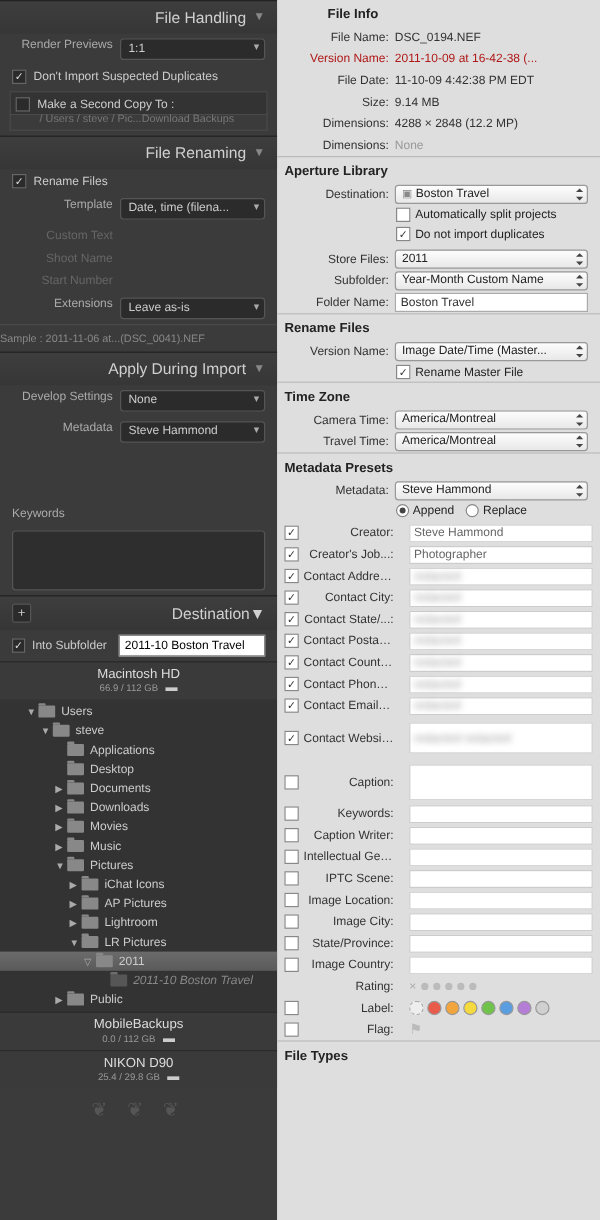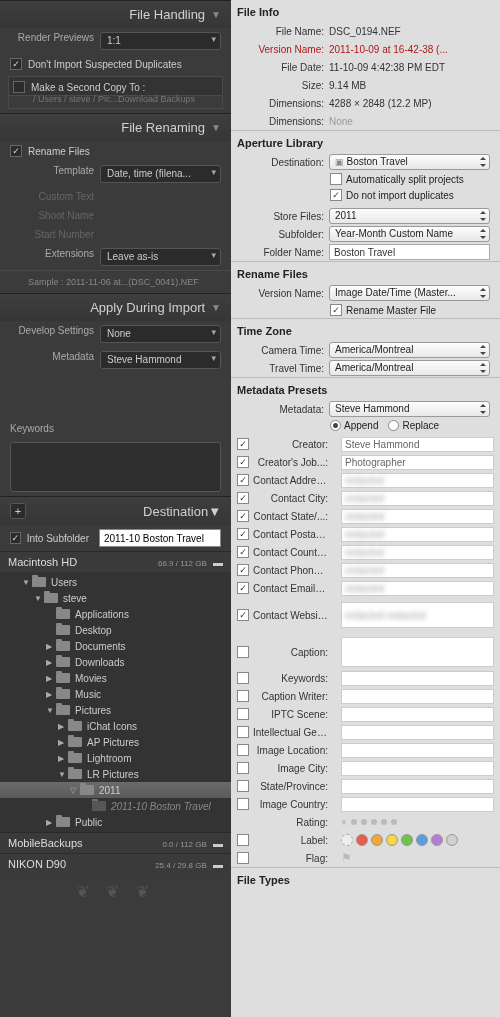--- a/index.html
+++ b/index.html
@@ -15,42 +15,42 @@
 .row-label-wide { flex: 0 0 60px; text-align:right; padding-right:6px; color:#aaa; font-size:10px;margin-top:46px;}
 .dark-select { flex:1; background:#2b2b2b; border:1px solid #555; border-radius:3px; padding:2px 18px 2px 6px; color:#ccc; font-size:10px; height:18px; position:relative; cursor:pointer;}
 .dark-select::after { content:"▾"; position:absolute; right:4px; top:1px; color:#aaa; font-size:9px;}
 .chk-row { display:flex; align-items:center; padding:4px 10px; gap:6px; }
 .dark-chk { width:12px; height:12px; border:1px solid #666; background:#2b2b2b; display:inline-flex; align-items:center; justify-content:center; font-size:9px; color:#ddd; cursor:pointer;}
 .dark-chk.off { color:transparent; }
 .chk-label { font-size:10px; color:#ccc; }
 .sub-path { font-size:9px; color:#777; padding-left: 28px; margin-top:-2px; margin-bottom:4px;}
 .muted { color:#777; }
 .row.muted .row-label, .row.muted span { color:#666;}
-.sample-row { font-size:9px; color:#888; padding:6px 28px; border-top:1px solid #4a4a4a;}
+.sample-row { font-size:9px; color:#888; padding:6px 0; border-top:1px solid #4a4a4a;}
 .keywords-box { margin:4px 10px; height:50px; background:#2e2e2e; border:1px solid #555; border-radius:3px; }
 .dest-bar { display:flex; justify-content:space-between; align-items:center; padding: 6px 10px; font-size: 13px; color:#d0d0d0; border-top:1px solid #222; background: linear-gradient(#3e3e3e,#363636); }
 .plus-btn { width:16px; height:16px; background:#2b2b2b; border:1px solid #555; color:#ccc; display:flex; align-items:center; justify-content:center; font-size:11px; cursor:pointer; border-radius:2px;}
 .white-input { background:#fff !important; color:#000 !important; border:1px solid #888; padding:2px 4px; font-size:10px; height:18px; flex:1;}
-.volume-row { display:flex; justify-content:space-between; align-items:center; padding:4px 8px; font-size:11px; color:#ddd; border-top:1px solid #2a2a2a; cursor:pointer; background:#3a3a3a;}
+.volume-row { display:flex; justify-content:space-between; align-items:center; padding:4px 24px; font-size:11px; color:#ddd; border-top:1px solid #2a2a2a; cursor:pointer; background:#3a3a3a;flex-direction:column;}
 .volume-row .cap { font-size:8px; color:#999;}
 .tree { background:#333; padding:2px 0; }
 .tree-row { display:flex; align-items:center; padding:1px 0 1px 10px; font-size:10px; color:#ccc; cursor:pointer; height:16px;}
 .tree-row .arr { width:10px; color:#aaa; font-size:8px;}
 .tree-row .fold { width:14px; height:10px; background:#888; border-radius:1px; margin-right:5px; position:relative;}
 .tree-row .fold::before { content:""; position:absolute; top:-2px; left:0; width:6px; height:2px; background:#888; border-radius:1px 1px 0 0;}
 .tree-row.selected { background: linear-gradient(#6b6b6b,#5a5a5a); }
 .tree-row.new-folder { color:#888; font-style:italic;}
 .tree-row.new-folder .fold { background:#666; opacity:.7;}
 .ind1 { padding-left:22px; } .ind2{padding-left:34px;} .ind3{padding-left:46px;} .ind4{padding-left:58px;} .ind5{padding-left:70px;} .ind6{padding-left:82px;}
 .disk-ico { width:14px; height:10px; color:#ccc; margin-left:4px; font-size:10px;}
 .ornament { text-align:center; color:#555; padding-top:8px; font-size:16px; letter-spacing:6px;}
 
 
 .r-section-title { font-weight:bold; font-size:11px; padding:6px 6px 4px 6px; border-top:1px solid #bbb; }
-.r-first { border-top:none; }
+.r-first { border-top:none;margin-left:36px; }
 .r-row { display:flex; align-items:center; padding:1px 10px; height:18px; }
 .r-label { flex:0 0 88px; text-align:right; padding-right:5px; font-size:10px; color:#333;}
 .r-val { flex:1; font-size:10px; color:#333; white-space:nowrap; overflow:hidden; text-overflow:ellipsis;}
 .r-val.red { color:#b01818;}
 .r-val.gray { color:#999;}
 .mac-select { flex:1; background: linear-gradient(#fdfdfd,#e8e8e8); border:1px solid #999; border-radius:3px; padding:1px 14px 1px 5px; font-size:10px; height:16px; position:relative; cursor:pointer;}
 .mac-select::after { content:""; position:absolute; right:3px; top:2px; width:0; height:0; border-left:3px solid transparent; border-right:3px solid transparent; border-bottom:3px solid #444;}
 .mac-select::before { content:""; position:absolute; right:3px; bottom:2px; width:0; height:0; border-left:3px solid transparent; border-right:3px solid transparent; border-top:3px solid #444;}
 .mac-input { flex:1; background:#fff; border:1px solid #aaa; padding:1px 4px; font-size:10px; height:16px; color:#333;}
 .mac-chk { width:12px; height:12px; border:1px solid #888; background:#fff; display:inline-flex; align-items:center; justify-content:center; font-size:9px; color:#333; cursor:pointer; margin-right:4px;}
@@ -429,28 +429,28 @@
         <div class="meta-chk-col">
           <div class="mac-chk"></div>
         </div>
   <div class="meta-label">Caption Writer:</div>
   <div class="meta-val "></div>
       </div>
       <div class="meta-row">
         <div class="meta-chk-col">
           <div class="mac-chk"></div>
         </div>
+  <div class="meta-label">Intellectual Ge...:</div>
+  <div class="meta-val "></div>
+      </div>
+      <div class="meta-row">
+        <div class="meta-chk-col">
+          <div class="mac-chk"></div>
+        </div>
   <div class="meta-label">IPTC Scene:</div>
-  <div class="meta-val "></div>
-      </div>
-      <div class="meta-row">
-        <div class="meta-chk-col">
-          <div class="mac-chk"></div>
-        </div>
-  <div class="meta-label">Intellectual Ge...:</div>
   <div class="meta-val "></div>
       </div>
       <div class="meta-row">
         <div class="meta-chk-col">
           <div class="mac-chk"></div>
         </div>
   <div class="meta-label">Image Location:</div>
   <div class="meta-val "></div>
       </div>
       <div class="meta-row">

